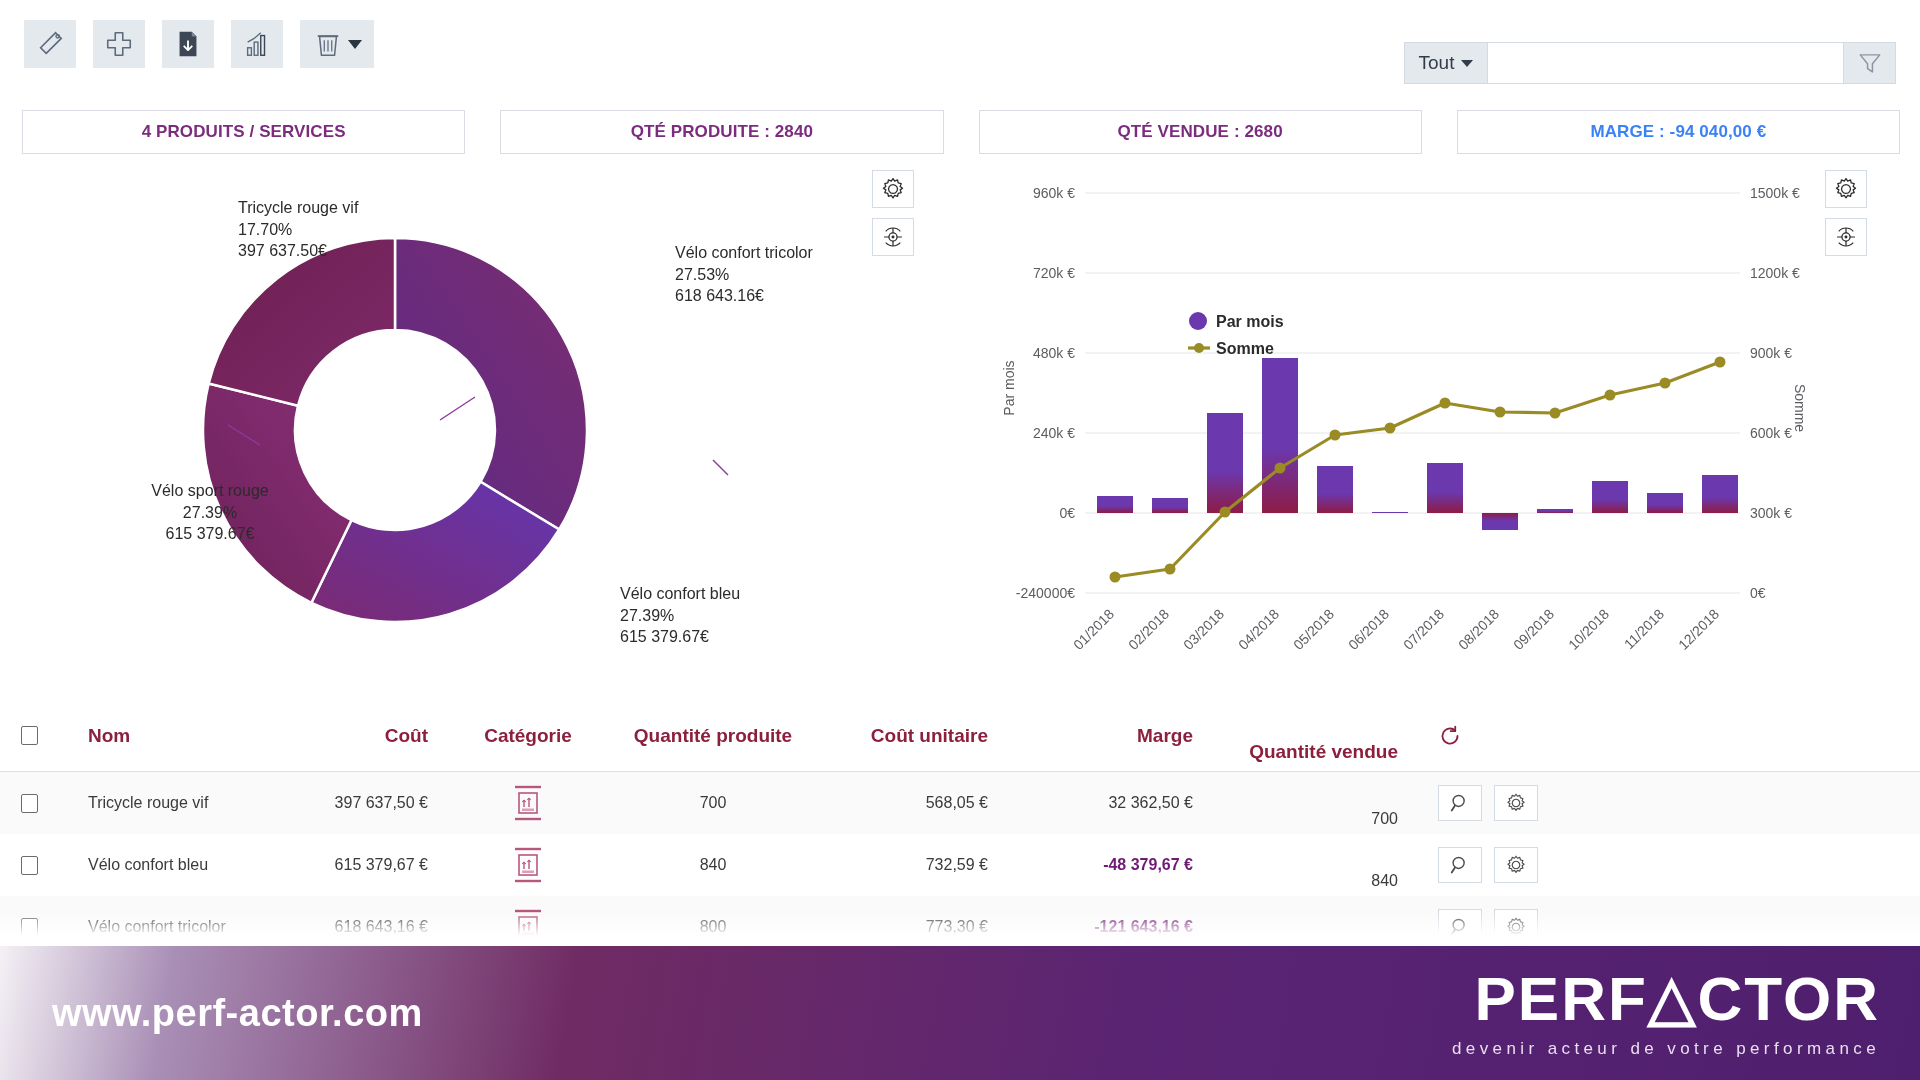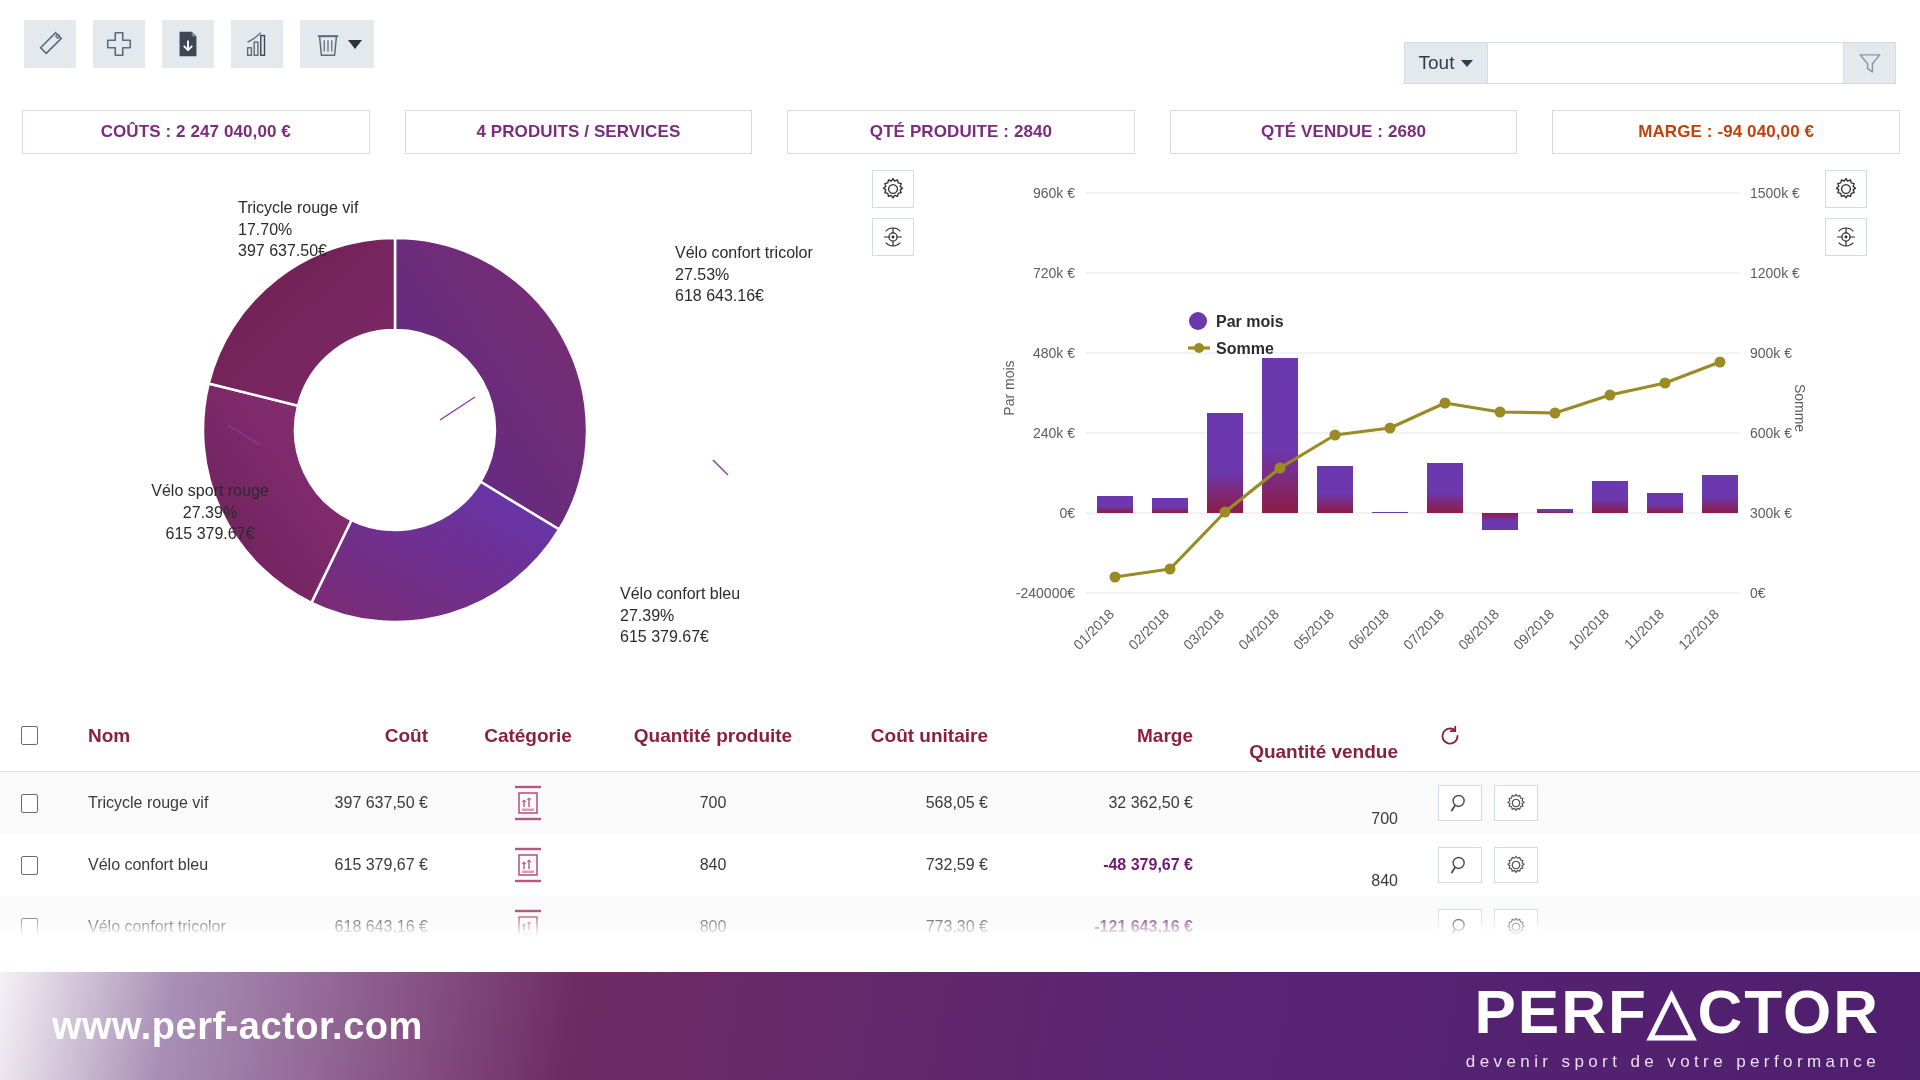--- a/index.html
+++ b/index.html
@@ -58,21 +58,21 @@
     display: flex; align-items: center; justify-content: center;
     font-size: 17px; font-weight: bold; color: #7b2c7e; letter-spacing: .1px;
   }
   .kpi.date { flex: 0 0 280px; justify-content: flex-start; padding: 0; }
   .kpi.date .cal {
     width: 40px; height: 42px; flex: 0 0 40px;
     background: linear-gradient(135deg,#6d1f4e 0%,#5b2a8a 100%);
     display: flex; align-items: center; justify-content: center;
   }
   .kpi.date .dtxt { margin-left: 14px; color: #7b2c7e; font-weight: bold; font-size: 17px; }
-  .kpi.marge { color: #c2410c; flex: 1; }
+  .kpi.marge { color: #3b82f6; flex: 1; }
 
   
   .charts { position: absolute; left: 0; top: 175px; width: 1920px; height: 520px; }
 
   .donut-wrap { position: absolute; left: 110px; top: 0; width: 770px; height: 510px; }
   .donut-svg { position: absolute; left: 0; top: 0; }
   .pie-label { position: absolute; font-size: 16px; color: #2b2b2b; line-height: 1.35; }
   .pie-label .ttl { display: block; }
 
   .ctrl-col { position: absolute; display: flex; flex-direction: column; gap: 10px; }
@@ -123,21 +123,21 @@
     display: flex; align-items: center; justify-content: center; cursor: pointer;
   }
 
   
   .footer-fade {
     position: absolute; left: 0; bottom: 134px; width: 1920px; height: 34px;
     background: linear-gradient(to bottom, rgba(255,255,255,0), #ffffff 70%);
     pointer-events: none;
   }
   .footer {
-    position: absolute; left: 0; bottom: 0; width: 1920px; height: 108px;
+    position: absolute; left: 0; bottom: 0; width: 1920px; height: 134px;
     background: linear-gradient(100deg,#f4f1f5 0%,#a98fb6 9%,#6f2b63 30%,#5a2473 60%,#4e1f6e 100%);
     display: flex; align-items: center; justify-content: space-between;
   }
   .footer .url {
     margin-left: 52px; color: #fff; font-size: 38px; font-weight: bold; letter-spacing: .5px;
   }
   .brand { margin-right: 40px; text-align: right; }
   .brand .word { font-size: 62px; font-weight: bold; color: #fff; letter-spacing: 2px; line-height: 1; }
   .brand .tag {
     font-size: 17px; color: #e9dff0; letter-spacing: 4.4px; margin-top: 9px;
@@ -201,23 +201,20 @@
     </div>
     <input class="search-input" type="text" value="" placeholder="" style="">
     <div class="filter-btn">
       <svg width="26" height="26" viewBox="0 0 32 32">
         <path d="M4 6 H28 L19 17 V27 L13 23 V17 Z" fill="none" stroke="#8a95a3" stroke-width="1.8" stroke-linejoin="round"></path>
       </svg>
     </div>
   </div>
 
   <div class="kpi-bar">
-    <div class="kpi">
-      <span>COÛTS : 2 247 040,00 €</span>
-    </div>
     <div class="kpi">
       <span>4 PRODUITS / SERVICES</span>
     </div>
     <div class="kpi">
       <span>QTÉ PRODUITE : 2840</span>
     </div>
     <div class="kpi">
       <span>QTÉ VENDUE : 2680</span>
     </div>
     <div class="kpi marge">
@@ -560,17 +557,17 @@
   </div>
 
   <div class="footer-fade"></div>
 
   <div class="footer">
     <div class="url">www.perf-actor.com</div>
     <div class="brand">
       <div class="word">
         <span>PERF</span><span class="tri">△</span><span>CTOR</span>
       </div>
-      <div class="tag">devenir sport de votre performance</div>
+      <div class="tag">devenir acteur de votre performance</div>
     </div>
   </div>
 
 </div>
 
 </body></html>

